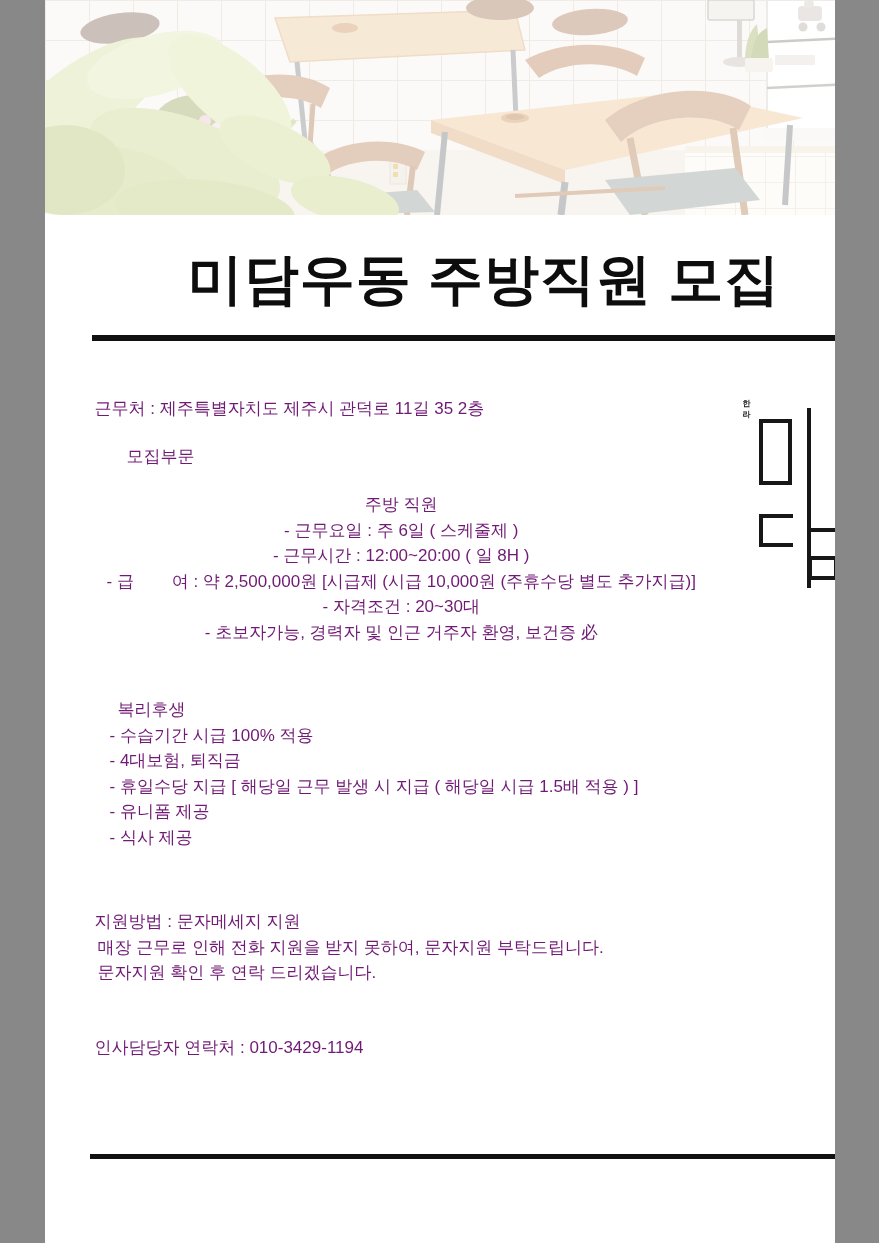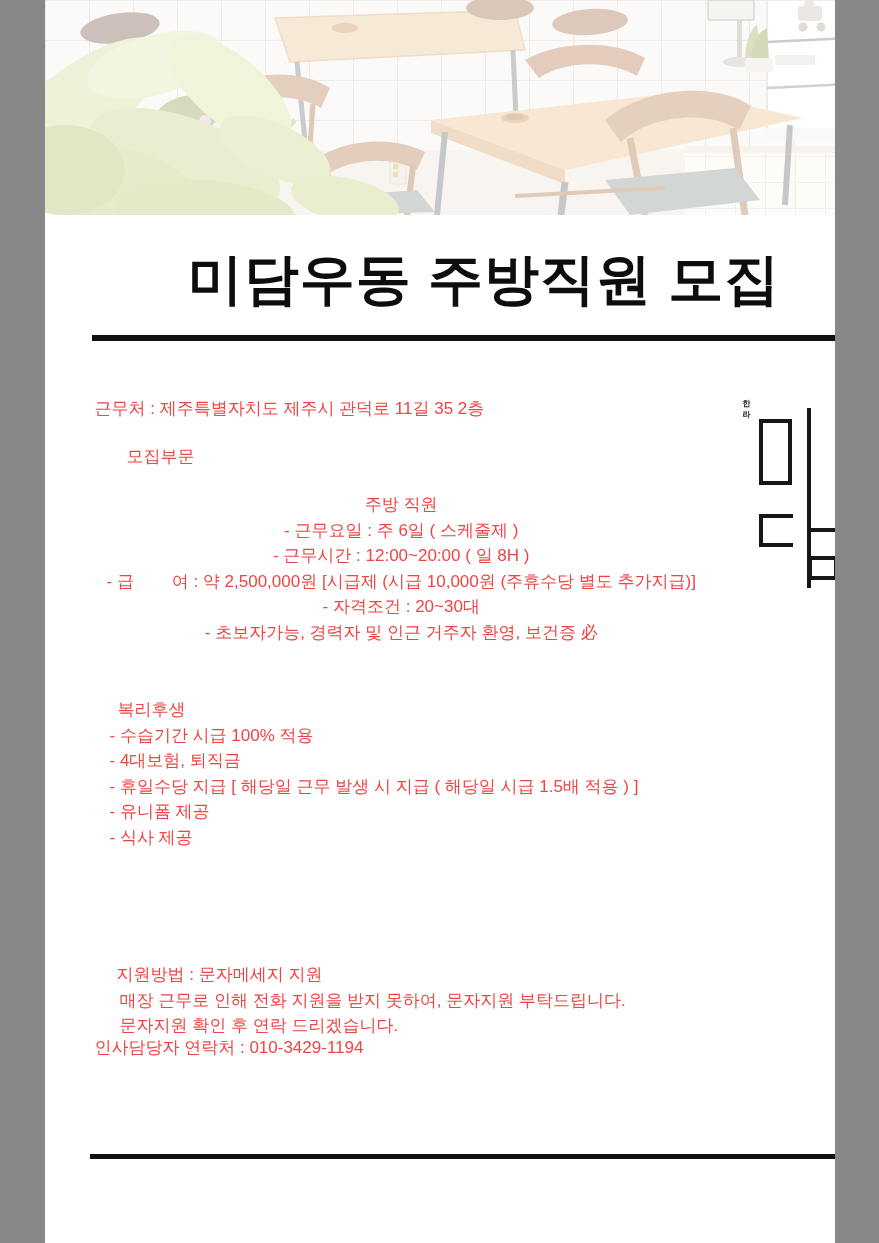--- a/index.html
+++ b/index.html
@@ -21,30 +21,30 @@
     text-align:center;
     font-size:55px;font-weight:700;color:#0d0d0d;
     letter-spacing:1px;white-space:nowrap;
   }
   .rule{position:absolute;background:#111111;}
   .rule-top{left:47px;top:335px;width:793px;height:6px;}
   .rule-bottom{left:45px;top:1154px;width:791px;height:5px;}
   
   .bodyline{
     font-size:17px;line-height:25.5px;
-    white-space:pre-wrap;color:#ef4444;
+    white-space:pre-wrap;color:#701a75;
   }
   .blk{position:absolute;}
   .blk-workplace{left:50px;top:396px;}
   .blk-recruit-header{left:49px;top:444px;margin-left:33px;}
   .blk-position{left:62px;top:492px;text-align:center;}
   .blk-benefits{left:0;top:697px;}
   .blk-benefits .hdr{padding-left:73px;}
   .blk-benefits .itm{padding-left:65px;}
-  .blk-apply{left:46px;top:962px;margin-left:22px;}
+  .blk-apply{left:46px;top:909px;}
   .ap0{padding-left:4px;}
   .ap1{padding-left:7px;}
   .ap2{padding-left:0;}
   .ap3{padding-left:7px;}
   .blk-contact{left:50px;top:1035px;}
   
   .logo{position:absolute;left:0;top:0;}
   .logo-hanra{
     position:absolute;left:698px;top:398px;
     font-size:8px;font-weight:700;letter-spacing:1px;color:#171717;

